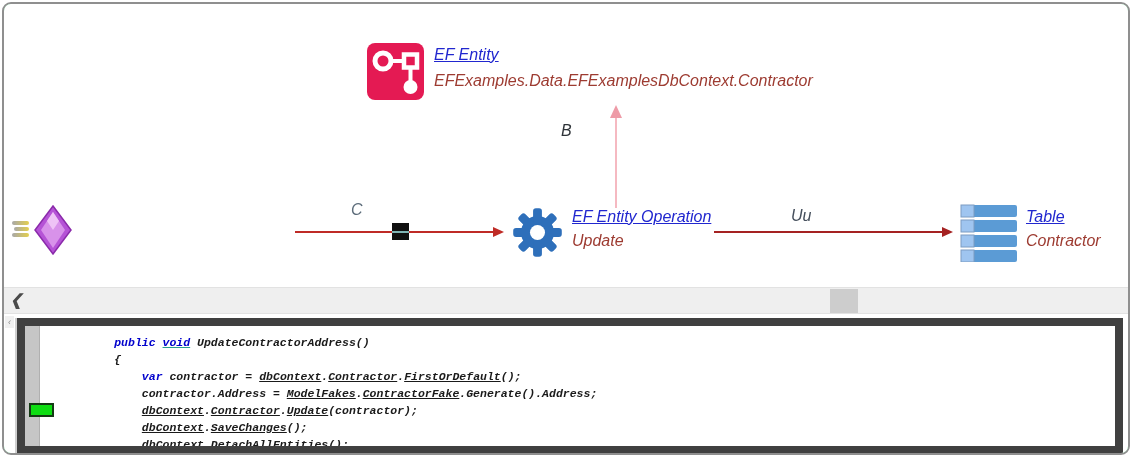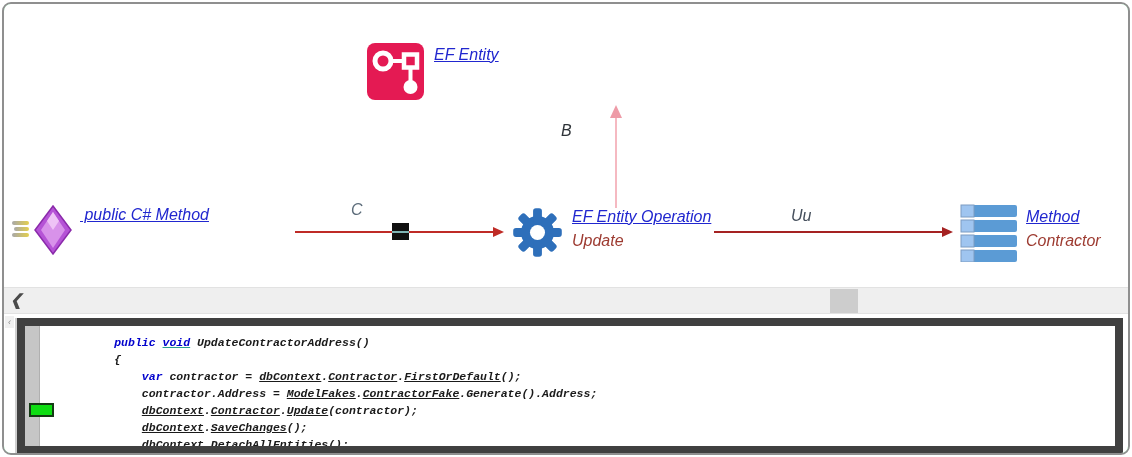--- a/index.html
+++ b/index.html
@@ -88,40 +88,40 @@
 
     <svg class="abs" style="left:363px; top:39px;" width="57" height="57" viewBox="0 0 57 57">
       <rect width="57" height="57" rx="8" fill="#e41a53"></rect>
       <circle cx="16" cy="18" r="8" fill="none" stroke="#fff" stroke-width="5"></circle>
       <rect x="37" y="11.5" width="13" height="13" fill="none" stroke="#fff" stroke-width="4.5"></rect>
       <line x1="24" y1="18" x2="37" y2="18" stroke="#fff" stroke-width="4"></line>
       <line x1="43.5" y1="24.5" x2="43.5" y2="38" stroke="#fff" stroke-width="4"></line>
       <circle cx="43.5" cy="44" r="7" fill="#fff"></circle>
     </svg>
     <div class="abs node-title" style="left:430px; top:42px;">EF Entity</div>
+    <div class="abs node-sub" style="left:430px; top:68px;">EFExamples.Data.EFExamplesDbContext.Contractor</div>
 
     <div class="abs edge-label lbl-b" style="left:557px; top:118px;">B</div>
     <div class="abs vline-pink" style="left:611px; top:112px; height:92px;"></div>
     <div class="abs arrow-up" style="left:606px; top:101px;"></div>
 
     <svg class="abs" style="left:8px; top:200px;" width="64" height="52" viewBox="0 0 64 52">
       <defs>
         <linearGradient id="sg" x1="0" y1="0" x2="1" y2="0">
           <stop offset="0" stop-color="#a8a8a8"></stop>
             <stop offset="1" stop-color="#e3cf4e"></stop>
         </linearGradient>
       </defs>
       <rect x="0" y="17" width="17" height="4" rx="2" fill="url(#sg)"></rect>
       <rect x="2" y="23" width="15" height="4" rx="2" fill="url(#sg)"></rect>
       <rect x="0" y="29" width="17" height="4" rx="2" fill="url(#sg)"></rect>
       <polygon points="41,2 59,26 41,50 23,26" fill="#b553d6" stroke="#8a2aaa" stroke-width="1.5"></polygon>
       <polygon points="41,8 53,26 41,44 29,26" fill="#d892ea"></polygon>
       <polygon points="41,8 47,17 41,26 35,17" fill="#eec3f6"></polygon>
     </svg>
-    <div class="abs node-title" style="left:76px; top:202px;"> public C# Method</div>
 
     <div class="abs edge-label lbl-c" style="left:347px; top:197px;">C</div>
     <div class="abs hline red1" style="left:291px; top:227px; width:199px;"></div>
     <div class="abs arrow-right c" style="left:489px; top:223px;"></div>
     <div class="abs edge-marker" style="left:388px; top:219px;"></div>
 
     <svg class="abs" style="left:507px; top:202px;" width="53" height="53" viewBox="0 0 24 24">
       <g fill="#2e6fba">
         <circle cx="12" cy="12" r="7.5"></circle>
         <rect x="10" y="1" width="4" height="22" rx="1.3"></rect>
@@ -143,21 +143,21 @@
         <rect x="14" y="1" width="46" height="12" rx="2" fill="#5b9bd5"></rect>
         <rect x="14" y="16" width="46" height="12" rx="2" fill="#5b9bd5"></rect>
         <rect x="14" y="31" width="46" height="12" rx="2" fill="#5b9bd5"></rect>
         <rect x="14" y="46" width="46" height="12" rx="2" fill="#5b9bd5"></rect>
         <rect x="4" y="1" width="13" height="12" fill="#9fc5f0" stroke="#7d9cc2" stroke-width="1"></rect>
         <rect x="4" y="16" width="13" height="12" fill="#9fc5f0" stroke="#7d9cc2" stroke-width="1"></rect>
         <rect x="4" y="31" width="13" height="12" fill="#9fc5f0" stroke="#7d9cc2" stroke-width="1"></rect>
         <rect x="4" y="46" width="13" height="12" fill="#9fc5f0" stroke="#7d9cc2" stroke-width="1"></rect>
       </g>
     </svg>
-    <div class="abs node-title" style="left:1022px; top:204px;">Method</div>
+    <div class="abs node-title" style="left:1022px; top:204px;">Table</div>
     <div class="abs node-sub" style="left:1022px; top:228px;">Contractor</div>
   </div>
 
   <div class="hscroll">
     <div class="hscroll-arrow">❮</div>
     <div class="hscroll-thumb"></div>
   </div>
 
   <div class="bottom">
     <div class="mini-scroll">‹</div>

